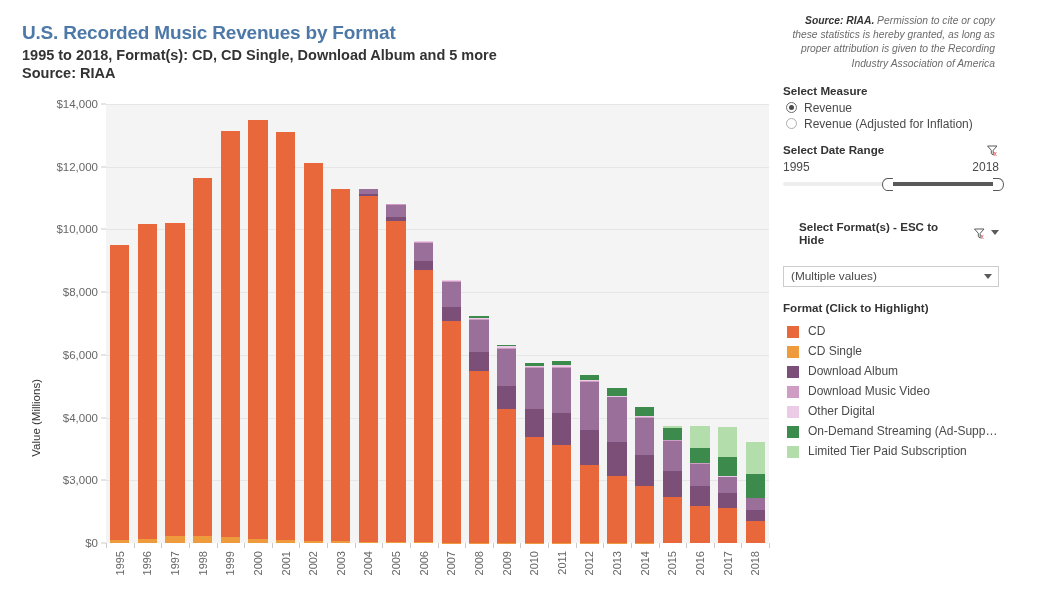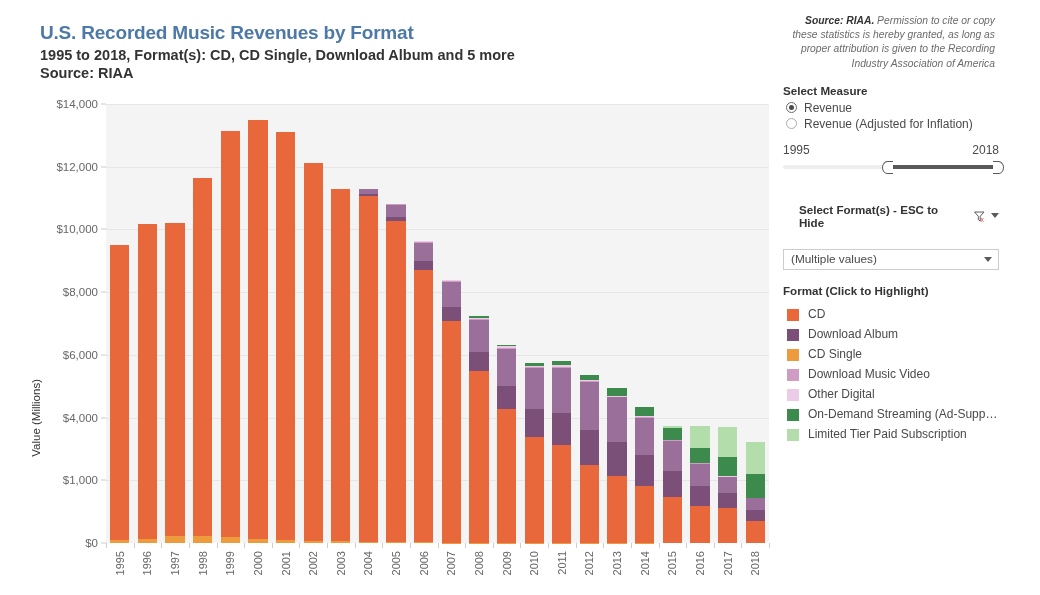--- a/index.html
+++ b/index.html
@@ -6,21 +6,21 @@
   html, body {
     margin: 0; padding: 0;
     width: 1040px; height: 595px;
     background: #ffffff;
     font-family: "Liberation Sans", sans-serif;
     overflow: hidden;
   }
   #app { position: relative; width: 1040px; height: 595px; background:#fff; }
 
   
-  .title-block { position:absolute; left:40px; top:22px; width:620px; }
+  .title-block { position:absolute; left:22px; top:22px; width:620px; }
   .viz-title {
     font-size: 19px; font-weight: bold; color:#4d79a8;
     letter-spacing:-0.2px; line-height:22px; margin:0 0 2px 0;
   }
   .viz-sub {
     font-size: 14.5px; font-weight: bold; color:#333333;
     line-height:18px; margin:0;
   }
 
   
@@ -123,21 +123,21 @@
     <div class="viz-title">U.S. Recorded Music Revenues by Format</div>
     <div class="viz-sub">1995 to 2018, Format(s): CD, CD Single, Download Album and 5 more</div>
     <div class="viz-sub">Source: RIAA</div>
   </div>
 
   <div class="chart-wrap">
     <div class="yaxis-title">Value (Millions)</div>
     <div class="ylabels" id="ylabels">
         <div class="ylabel" style="top: 439px;">$0</div>
         <div class="ytick" style="top: 439px;"></div>
-        <div class="ylabel" style="top: 376.286px;">$1,000</div>
+        <div class="ylabel" style="top: 376.286px;">$3,000</div>
         <div class="ytick" style="top: 376.286px;"></div>
         <div class="ylabel" style="top: 313.571px;">$4,000</div>
         <div class="ytick" style="top: 313.571px;"></div>
         <div class="ylabel" style="top: 250.857px;">$6,000</div>
         <div class="ytick" style="top: 250.857px;"></div>
         <div class="ylabel" style="top: 188.143px;">$8,000</div>
         <div class="ytick" style="top: 188.143px;"></div>
         <div class="ylabel" style="top: 125.429px;">$10,000</div>
         <div class="ytick" style="top: 125.429px;"></div>
         <div class="ylabel" style="top: 62.7143px;">$12,000</div>
@@ -390,20 +390,29 @@
     <div class="sec-title">Select Measure</div>
     <div class="radio-row">
       <span class="radio on"></span>
       <span class="radio-label">Revenue</span>
     </div>
     <div class="radio-row" style="margin-bottom:12px;">
       <span class="radio"></span>
       <span class="radio-label">Revenue (Adjusted for Inflation)</span>
     </div>
 
+    <div class="sec-title-row">
+      <span class="sec-title" style="margin:0;">Select Date Range</span>
+      <span class="filter-icon">
+        <svg viewBox="0 0 13 13" width="13" height="13">
+          <path d="M1.5 2 L11 2 L7.2 6.3 L7.2 11 L5.3 9.6 L5.3 6.3 Z" fill="none" stroke="#5a5a5a" stroke-width="1"></path>
+          <text x="7.4" y="12.2" font-size="6.5" fill="#d33" font-family="Liberation Sans, sans-serif">x</text>
+        </svg>
+      </span>
+    </div>
     <div class="slider-head">
       <span>1995</span>
       <span>2018</span>
     </div>
     <div class="slider">
       <div class="track-bg"></div>
       <div class="track-sel" id="trackSel" style="left: 103.68px; width: 112.32px;"></div>
       <div class="handle left" id="handleL" style="left: 98.68px;"></div>
       <div class="handle right" id="handleR" style="left: 210px;"></div>
     </div>
@@ -425,28 +434,28 @@
       <span class="caret"></span>
     </div>
 
     <div class="legend-title">Format (Click to Highlight)</div>
     <div id="legend">
         <div class="legend-item">
           <span class="swatch" style="background: rgb(232, 104, 60);"></span>
           <span class="legend-label">CD</span>
         </div>
         <div class="legend-item">
+          <span class="swatch" style="background: rgb(238, 155, 62);"></span>
+          <span class="legend-label">CD Single</span>
+        </div>
+        <div class="legend-item">
           <span class="swatch" style="background: rgb(123, 79, 119);"></span>
           <span class="legend-label">Download Album</span>
         </div>
         <div class="legend-item">
-          <span class="swatch" style="background: rgb(238, 155, 62);"></span>
-          <span class="legend-label">CD Single</span>
-        </div>
-        <div class="legend-item">
           <span class="swatch" style="background: rgb(207, 156, 196);"></span>
           <span class="legend-label">Download Music Video</span>
         </div>
         <div class="legend-item">
           <span class="swatch" style="background: rgb(236, 203, 230);"></span>
           <span class="legend-label">Other Digital</span>
         </div>
         <div class="legend-item">
           <span class="swatch" style="background: rgb(61, 138, 77);"></span>
           <span class="legend-label">On-Demand Streaming (Ad-Suppor…</span>

